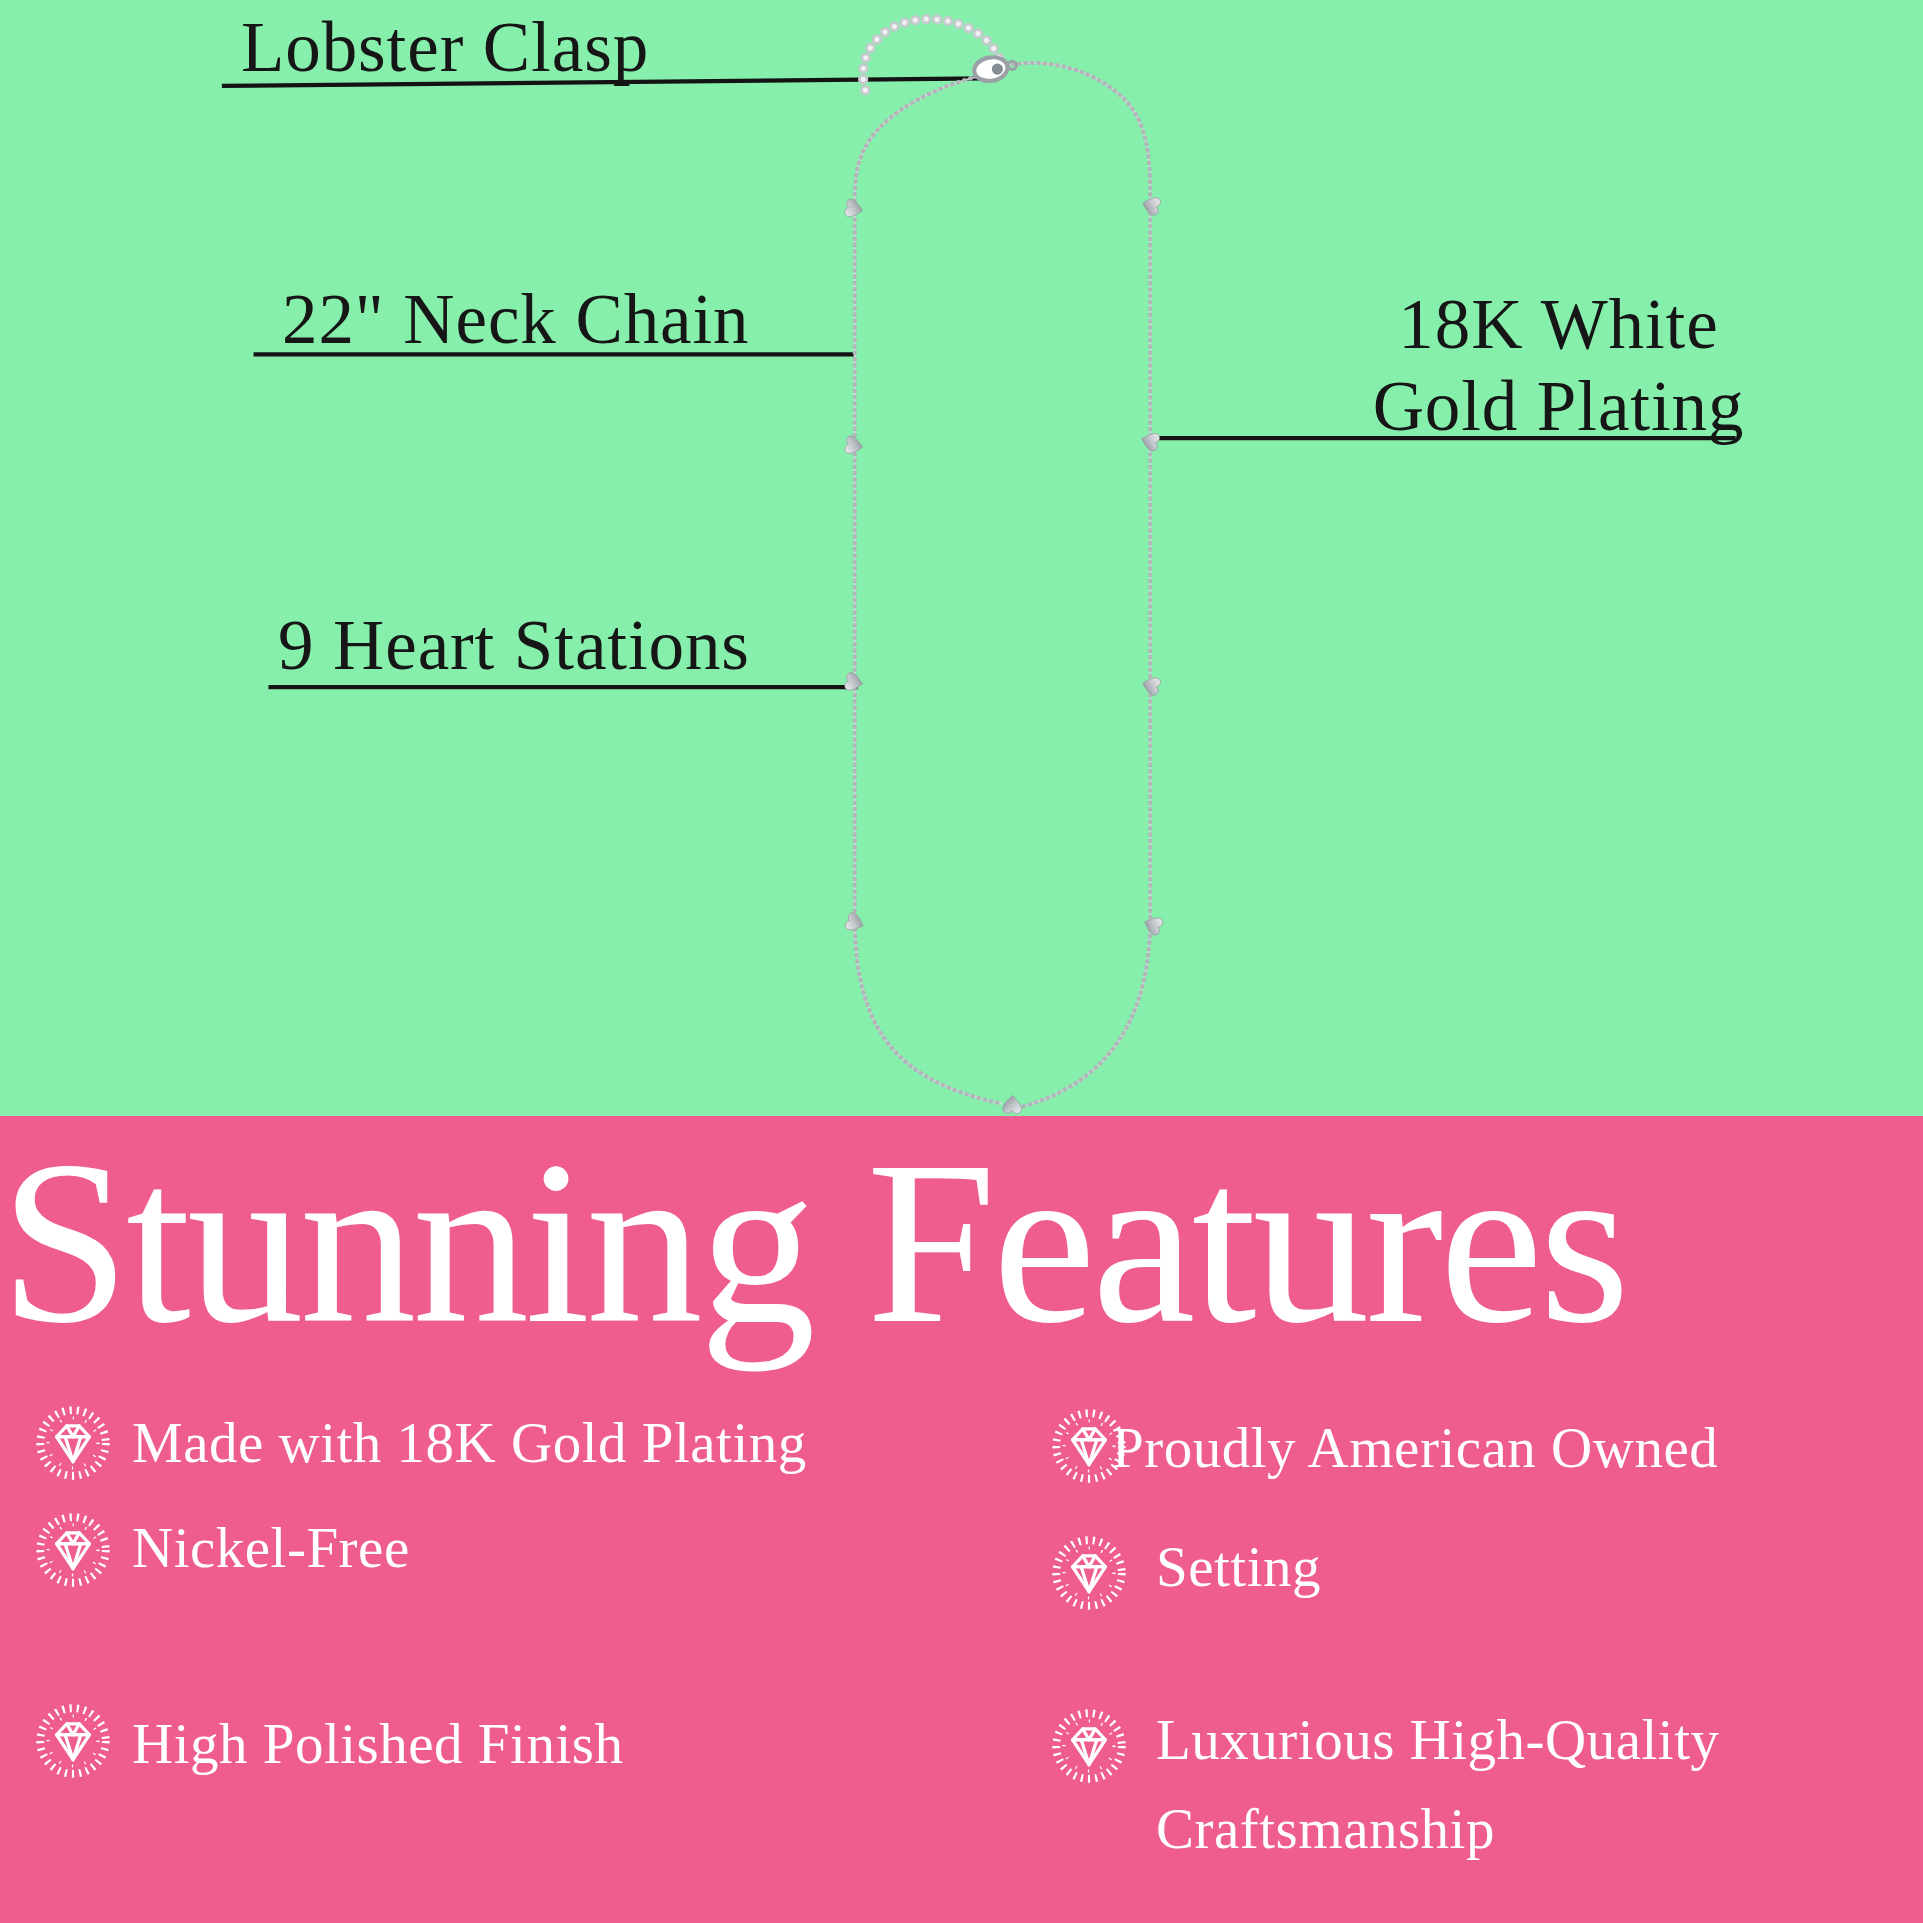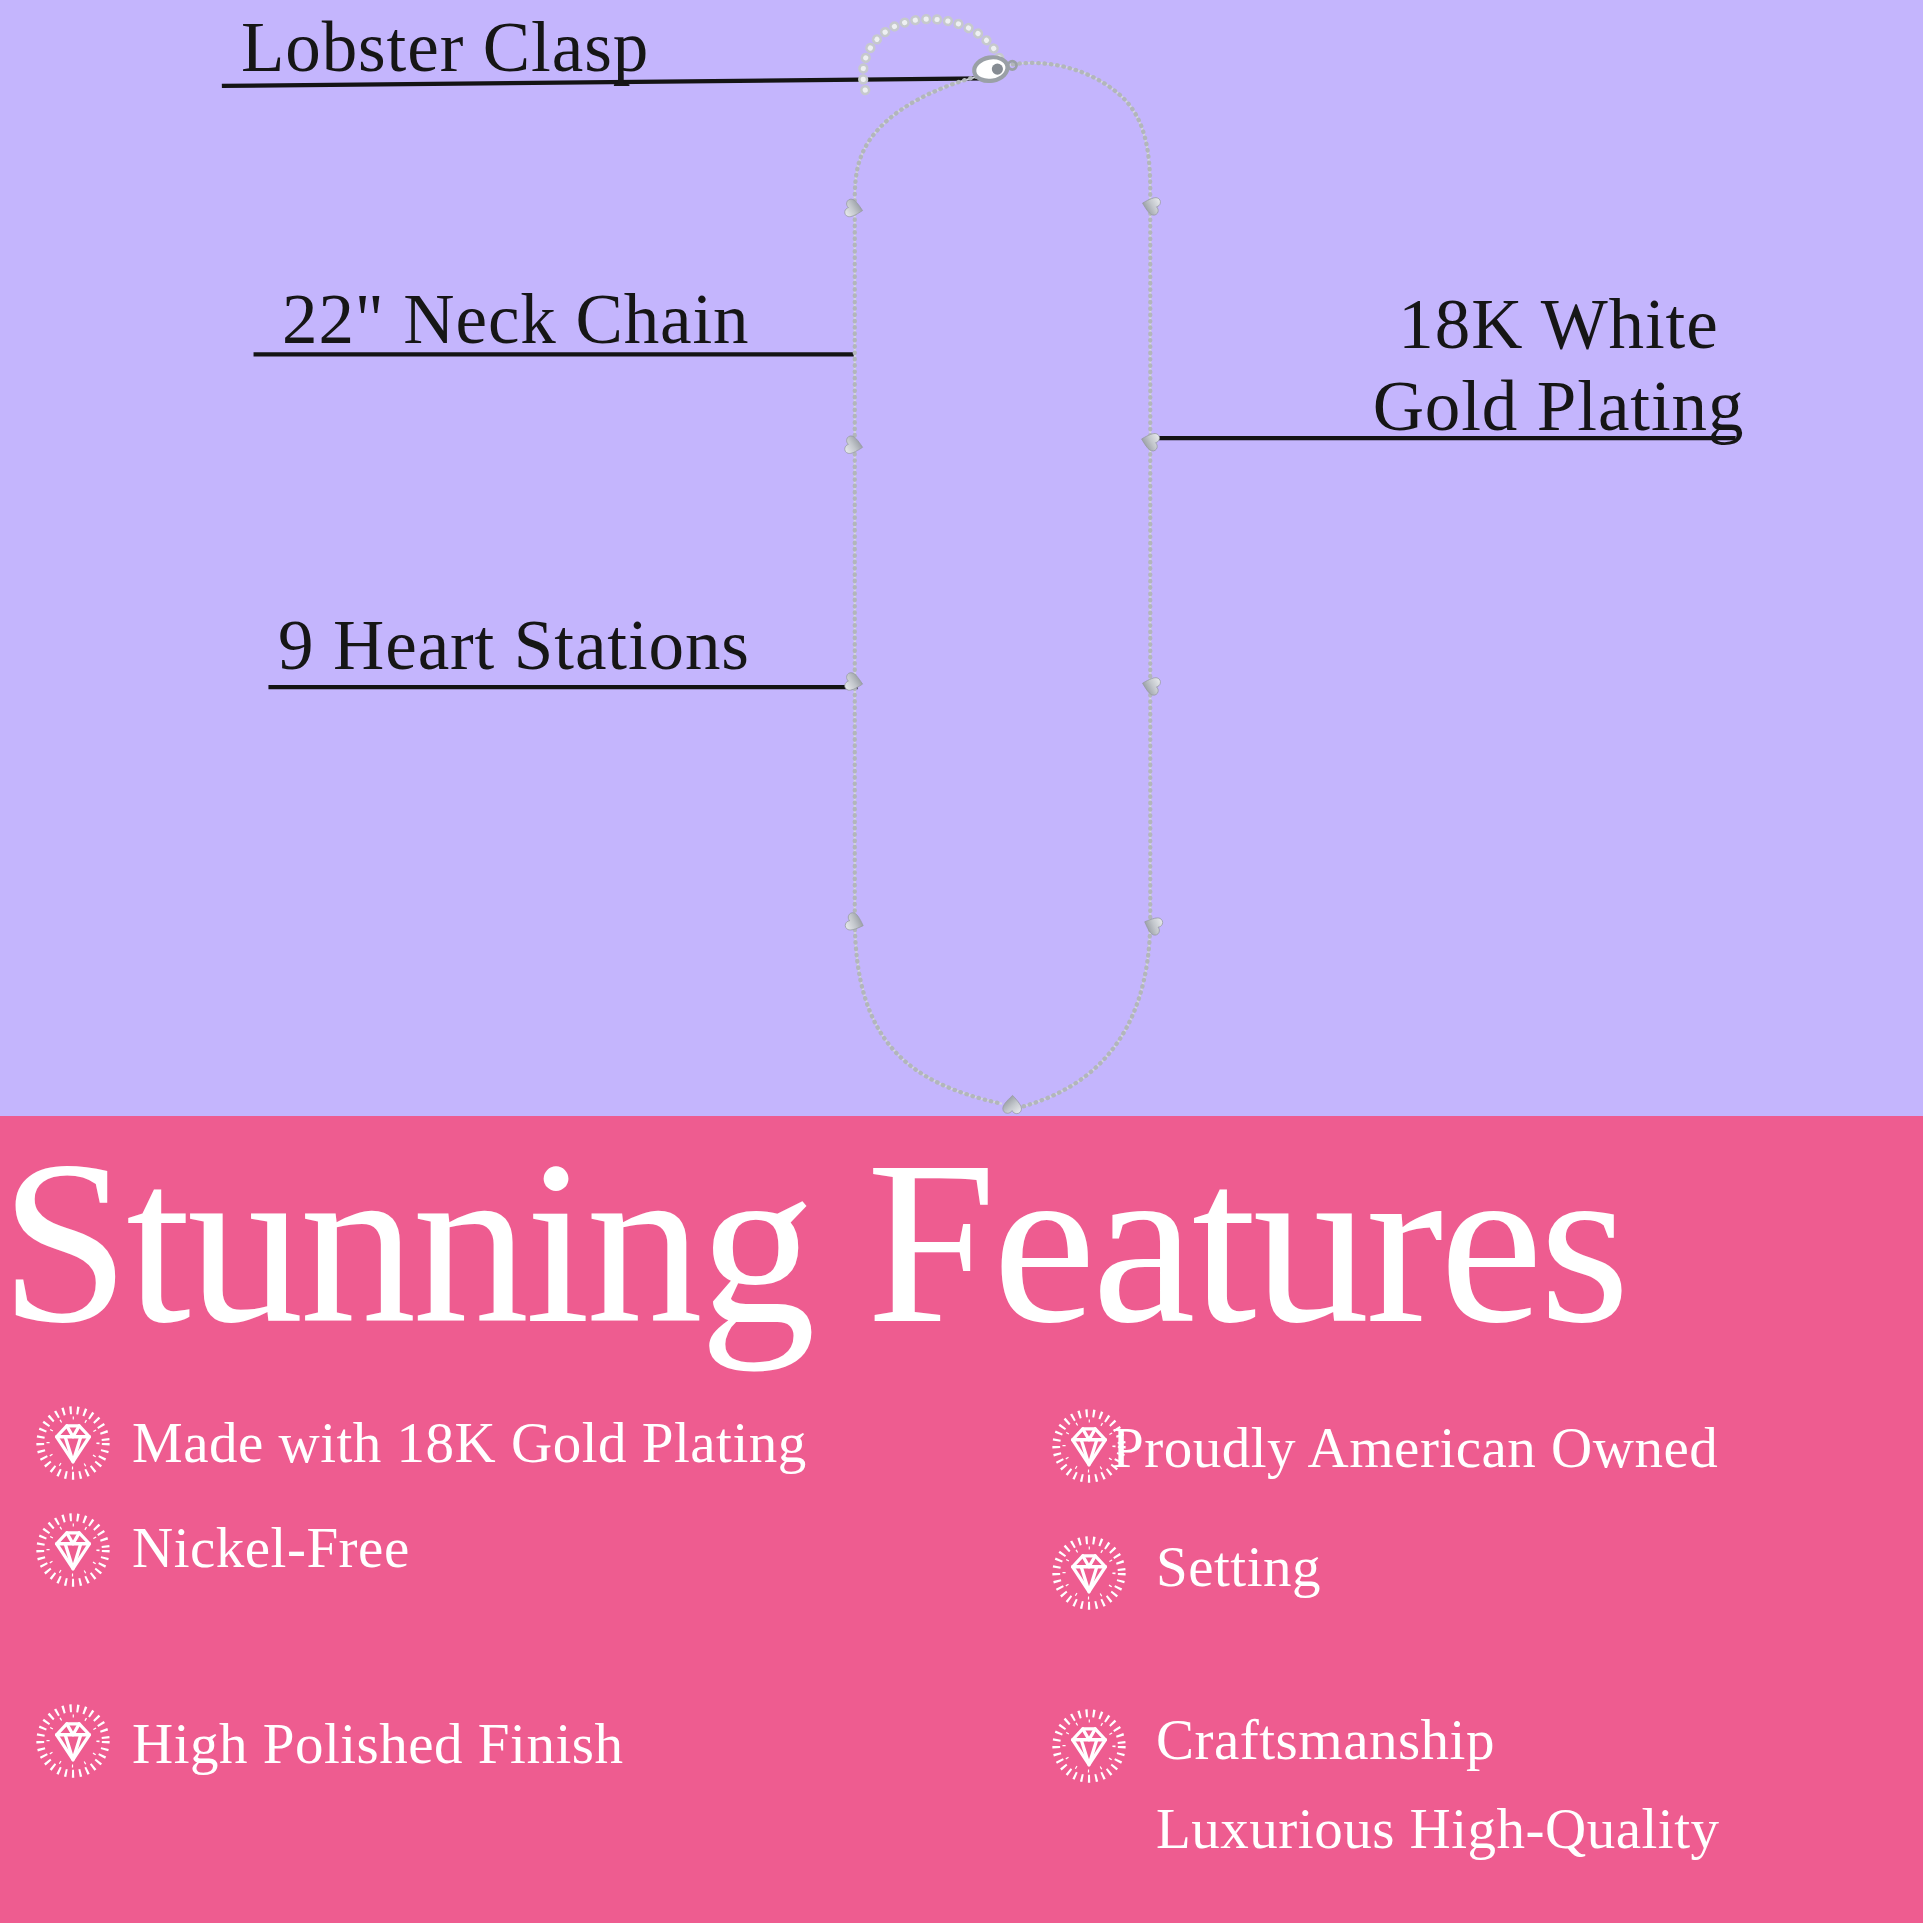--- a/index.html
+++ b/index.html
@@ -4,21 +4,21 @@
 <style>
   html,body{margin:0;padding:0;background:#ffffff;}
   .canvas{
     position:relative;
     width:1923px;height:1923px;
     overflow:hidden;
     background:#ffffff;
     font-family:"Liberation Serif", serif;
   }
   
-  .diagram{position:absolute;left:0;top:0;width:1923px;height:1116px;background:#c4b5fd;}
+  .diagram{position:absolute;left:0;top:0;width:1923px;height:1116px;background:#86efac;}
   .diagram svg{position:absolute;left:0;top:0;}
   .callout{
     position:absolute;
     font-size:71px;
     line-height:82px;
     color:#161616;
     white-space:nowrap;
     letter-spacing:0.9px;
   }
   .callout.right-block{text-align:center;}
@@ -183,19 +183,19 @@
     <div class="feat-text" style="left:1156px;top:406px;">
       <div>Setting</div>
     </div>
 
     <div class="feat-icon" style="left:1050px;top:591px;">
         <svg viewBox="0 0 84 84" width="78" height="78">
           <use href="#gem"></use>
         </svg>
       </div>
     <div class="feat-text" style="left:1156px;top:579px;">
+      <div>Luxurious High-Quality</div>
       <div>Craftsmanship</div>
-      <div>Luxurious High-Quality</div>
     </div>
 
   </div>
 </div>
 
 
 </body></html>

